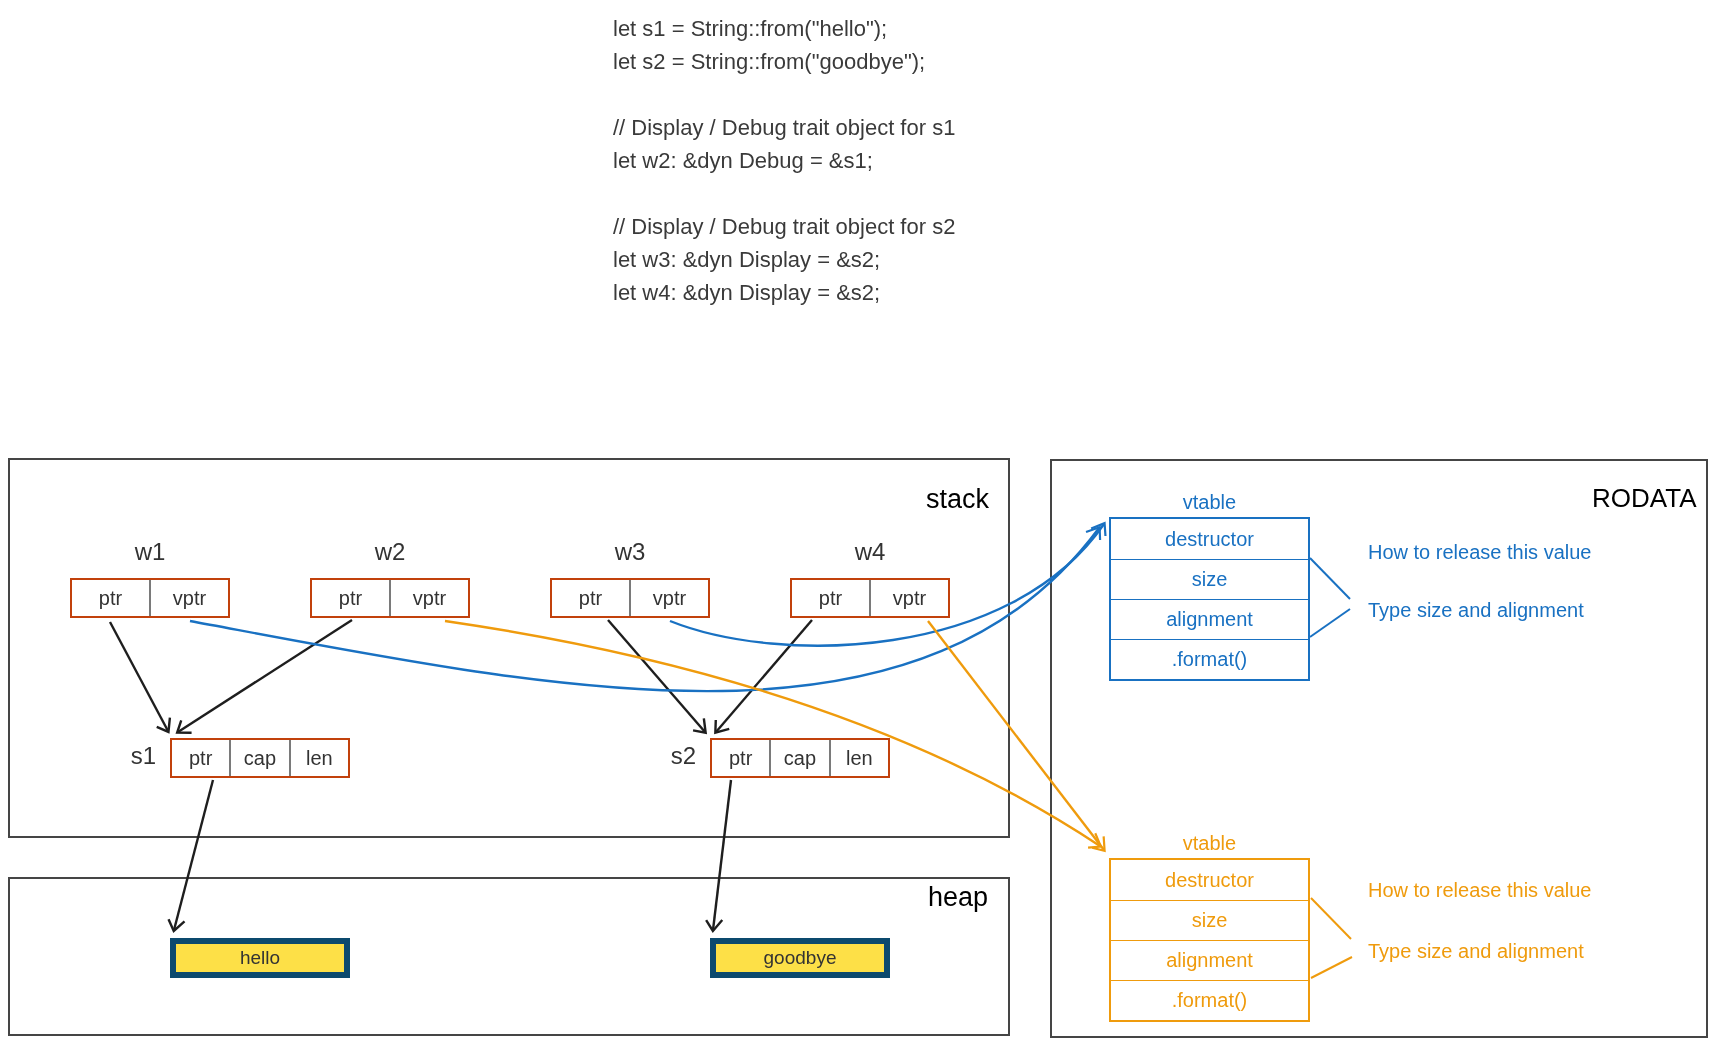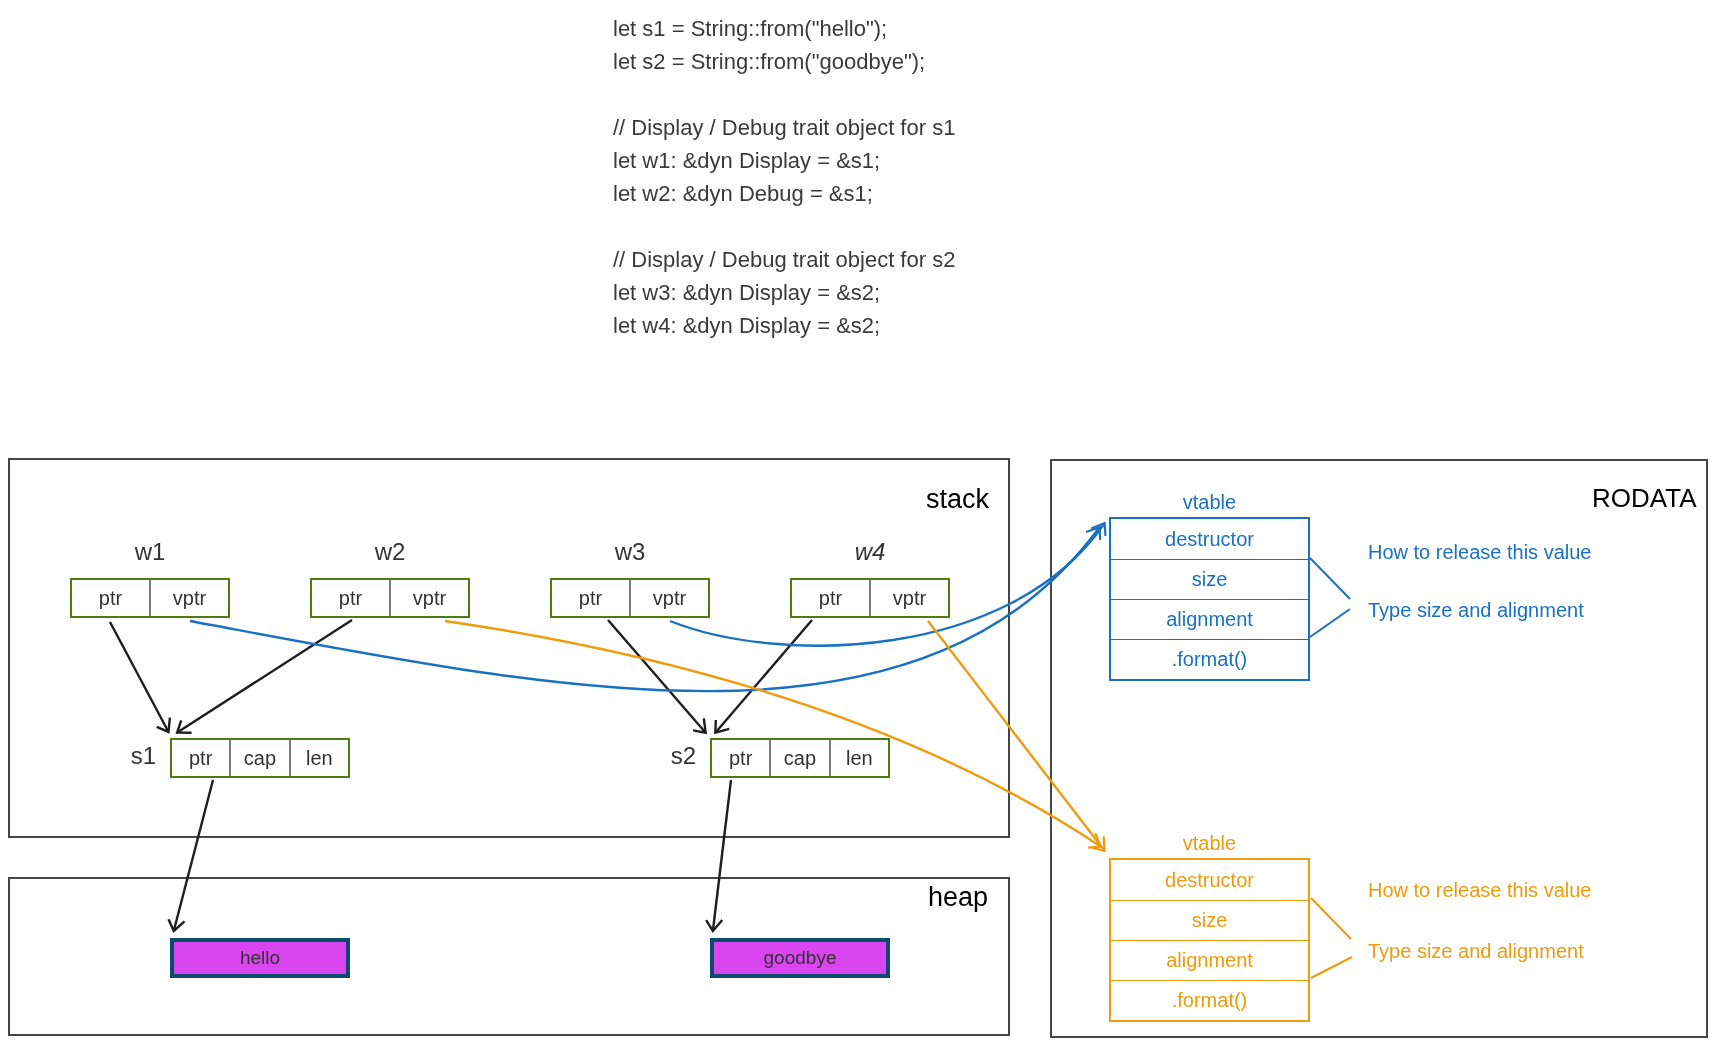--- a/index.html
+++ b/index.html
@@ -7,30 +7,30 @@
     position:relative;width:1720px;height:1048px;background:#ffffff;overflow:hidden;
     font-family:"Liberation Sans", sans-serif;color:#383838;
   }
   
   .code{position:absolute;left:613px;top:12px;font-size:22px;line-height:33px;color:#3a3a3a;}
   .code div{height:33px;white-space:pre;}
   
   .region{position:absolute;border:2px solid #454545;box-sizing:border-box;background:transparent;}
   .region-label{position:absolute;font-size:27px;color:#000000;}
   
-  .cellbox{position:absolute;display:flex;box-sizing:border-box;border:2px solid #4d7c0f;background:#fff;height:40px;}
+  .cellbox{position:absolute;display:flex;box-sizing:border-box;border:2px solid #c2410c;background:#fff;height:40px;}
   .cellbox .cell{flex:1;display:flex;align-items:center;justify-content:center;
     font-size:20px;color:#333;border-left:2px solid #7a7a7a;box-sizing:border-box;}
   .cellbox .cell:first-child{border-left:none;}
   .var-label{position:absolute;font-size:24px;color:#333;}
   .var-label.center{text-align:center;}
   .var-label.right{text-align:right;}
   
-  .heapbox{position:absolute;width:180px;height:40px;border:4px solid #0c4a6e;box-sizing:border-box;
-    display:flex;align-items:center;justify-content:center;font-size:19px;color:#333;background:#d946ef;}
+  .heapbox{position:absolute;width:180px;height:40px;border:6px solid #0c4a6e;box-sizing:border-box;
+    display:flex;align-items:center;justify-content:center;font-size:19px;color:#333;background:#fde047;}
   
   .vtable{position:absolute;width:201px;box-sizing:border-box;background:#fff;}
   .vtable .row{height:40px;box-sizing:border-box;display:flex;align-items:center;justify-content:center;font-size:20px;}
   .vtable.blue{border:2px solid #1971c2;}
   .vtable.blue .row{border-top:1.5px solid #1971c2;color:#1971c2;}
   .vtable.blue .row:first-child{border-top:none;}
   .vtable.orange{border:2px solid #ef9b0d;}
   .vtable.orange .row{border-top:1.5px solid #ef9b0d;color:#ef9b0d;}
   .vtable.orange .row:first-child{border-top:none;}
   .vtable-title{position:absolute;width:201px;text-align:center;font-size:20px;height:24px;}
@@ -45,21 +45,20 @@
 </head>
 <body>
 
 <div id="canvas">
 
   <div class="code">
     <div>let s1 = String::from("hello");</div>
     <div>let s2 = String::from("goodbye");</div>
     <div></div>
     <div>// Display / Debug trait object for s1</div>
-    <div>let w1: &amp;dyn Display = &amp;s1;</div>
     <div>let w2: &amp;dyn Debug = &amp;s1;</div>
     <div></div>
     <div>// Display / Debug trait object for s2</div>
     <div>let w3: &amp;dyn Display = &amp;s2;</div>
     <div>let w4: &amp;dyn Display = &amp;s2;</div>
   </div>
 
   <div class="region" style="left:8px;top:458px;width:1002px;height:380px;"></div>
   <div class="region-label" style="left:926px;top:484px;">stack</div>
 
@@ -80,21 +79,21 @@
     <div class="cell">ptr</div>
     <div class="cell">vptr</div>
   </div>
 
   <div class="var-label center" style="left:550px;top:538px;width:160px;text-align:center;">w3</div>
   <div class="cellbox" style="left:550px;top:578px;width:160px;">
     <div class="cell">ptr</div>
     <div class="cell">vptr</div>
   </div>
 
-  <div class="var-label center" style="left:790px;top:538px;width:160px;font-style:italic;">w4</div>
+  <div class="var-label center" style="left:790px;top:538px;width:160px;">w4</div>
   <div class="cellbox" style="left:790px;top:578px;width:160px;">
     <div class="cell">ptr</div>
     <div class="cell">vptr</div>
   </div>
 
   <div class="var-label right" style="left:104px;top:742px;width:52px;text-align:right;">s1</div>
   <div class="cellbox" style="left:170px;top:738px;width:180px;">
     <div class="cell">ptr</div>
     <div class="cell">cap</div>
     <div class="cell">len</div>

